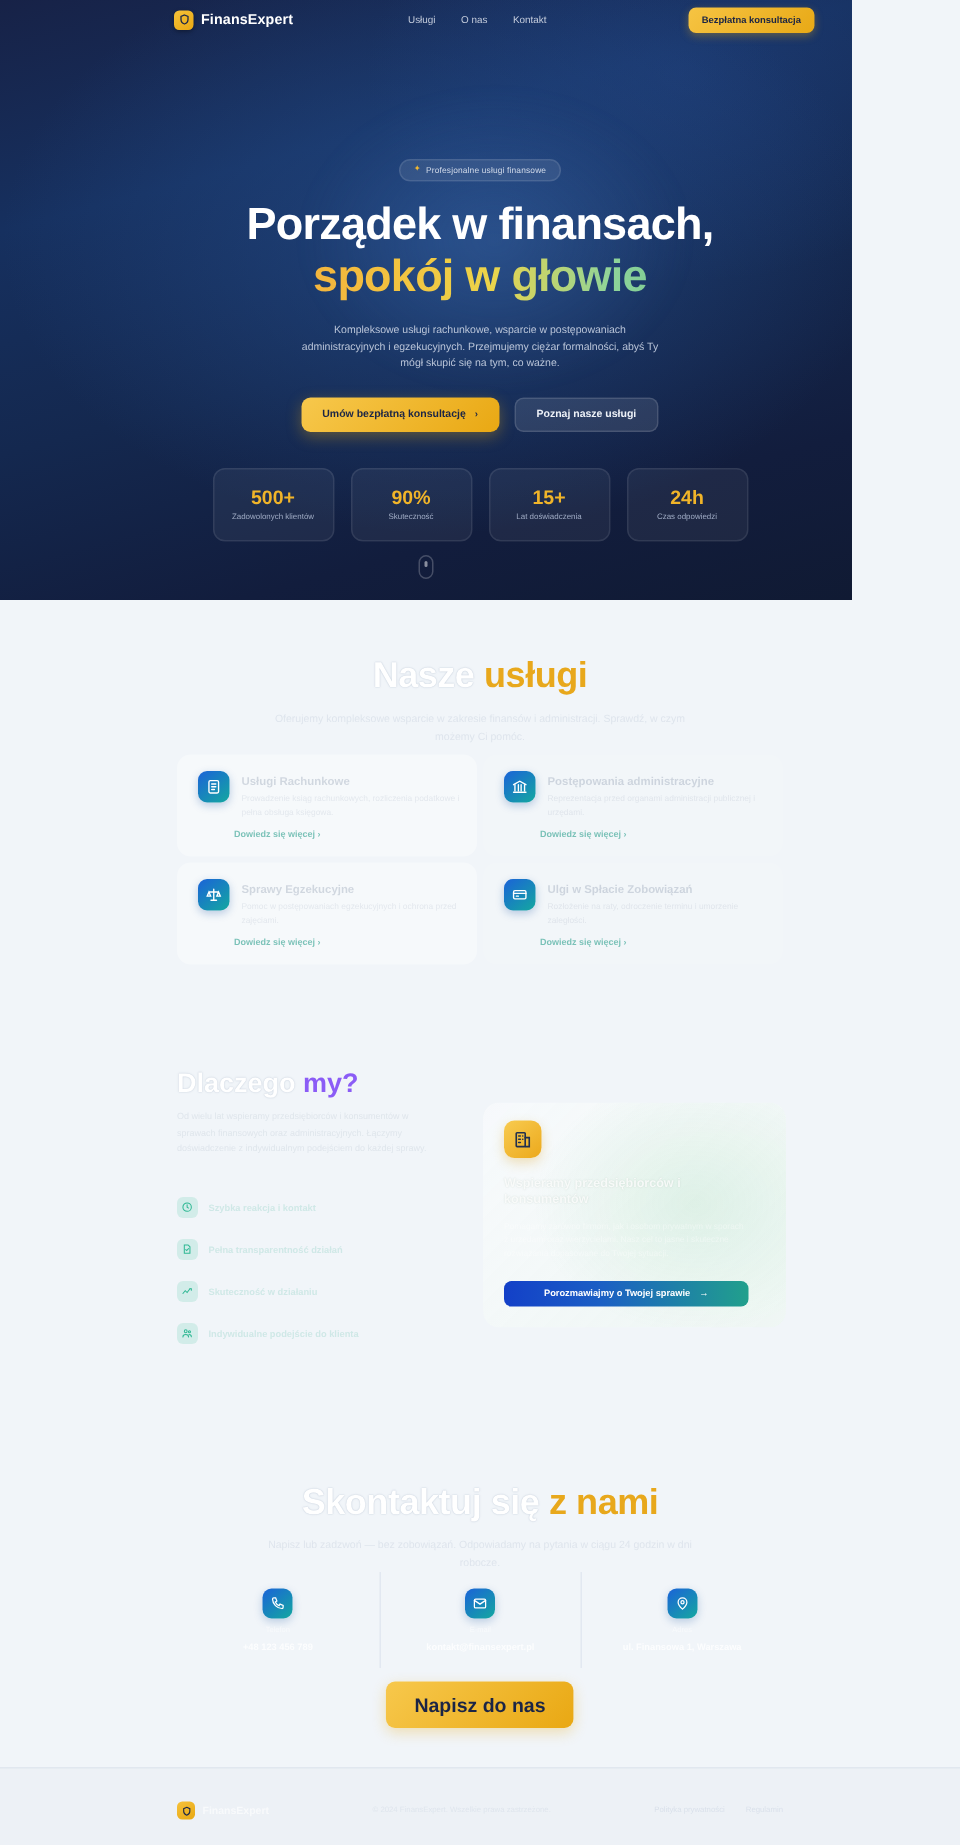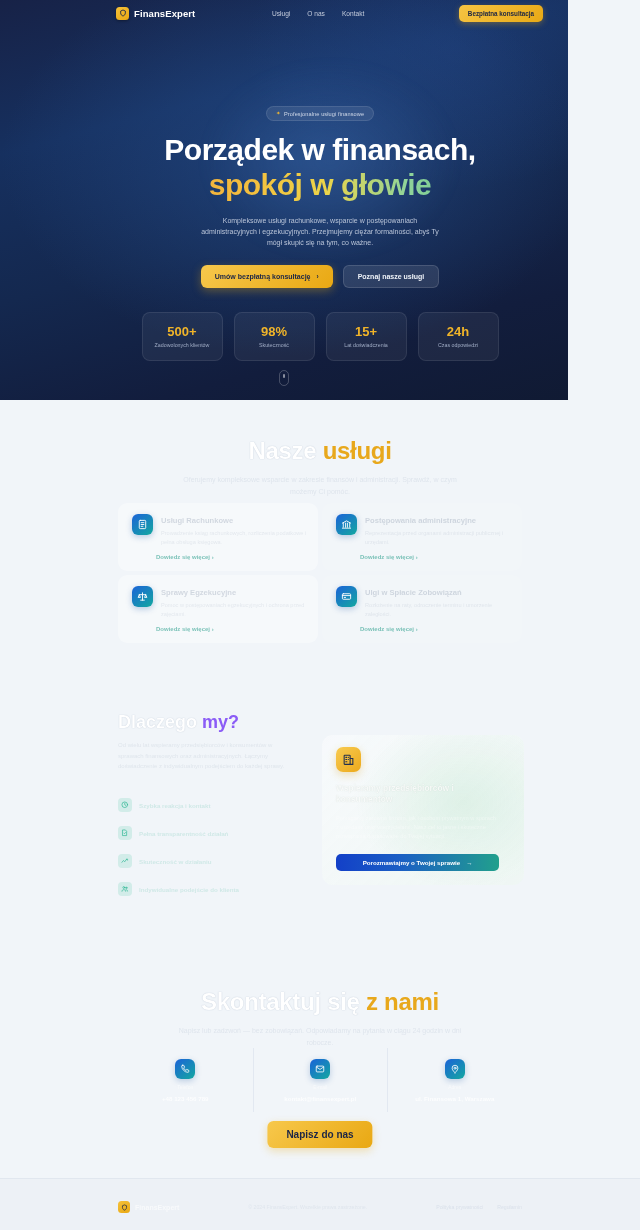--- a/index.html
+++ b/index.html
@@ -214,21 +214,21 @@
     background: linear-gradient(140deg,#1b63d8,#14a8a0);
     display: flex; align-items: center; justify-content: center;
     box-shadow: 0 2px 6px rgba(20,80,160,.25);
   }
   .cc-ico svg { width: 10px; height: 10px; display: block; }
   .cc-label { font-size: 5px; color: rgba(255,255,255,.55); }
   .cc-value { font-size: 6.2px; font-weight: bold; color: rgba(255,255,255,.80); }
   .contact-btn {
     position: absolute; left: 50%; transform: translateX(-50%); top: 1121px;
     background: linear-gradient(135deg,#f7c84c,#e9a813);
-    color: #1b2546; font-size: 10px; font-weight: bold;
+    color: #1b2546; font-size: 13px; font-weight: bold;
     padding: 8px 19px; border-radius: 6px; border: none;
     box-shadow: 0 3px 9px rgba(233,168,18,.30);
   }
 
   
   #footer { top: 1178px; height: 52px; background: #edf1f6; border-top: 1px solid rgba(170,188,210,.18); }
   .footer-row { position: absolute; top: 22px; left: 118px; width: 404px; display: flex; align-items: center; justify-content: space-between; }
   .f-brand { display: flex; align-items: center; gap: 5px; }
   .f-mark {
     width: 12px; height: 12px; border-radius: 3.5px;
@@ -269,21 +269,21 @@
         </button>
         <button class="btn-secondary">Poznaj nasze usługi</button>
       </div>
 
       <div class="stats">
         <div class="stat">
           <div class="stat-value">500+</div>
           <div class="stat-label">Zadowolonych klientów</div>
         </div>
         <div class="stat">
-          <div class="stat-value">98%</div>
+          <div class="stat-value">90%</div>
           <div class="stat-label">Skuteczność</div>
         </div>
         <div class="stat">
           <div class="stat-value">15+</div>
           <div class="stat-label">Lat doświadczenia</div>
         </div>
         <div class="stat">
           <div class="stat-value">24h</div>
           <div class="stat-label">Czas odpowiedzi</div>
         </div>

